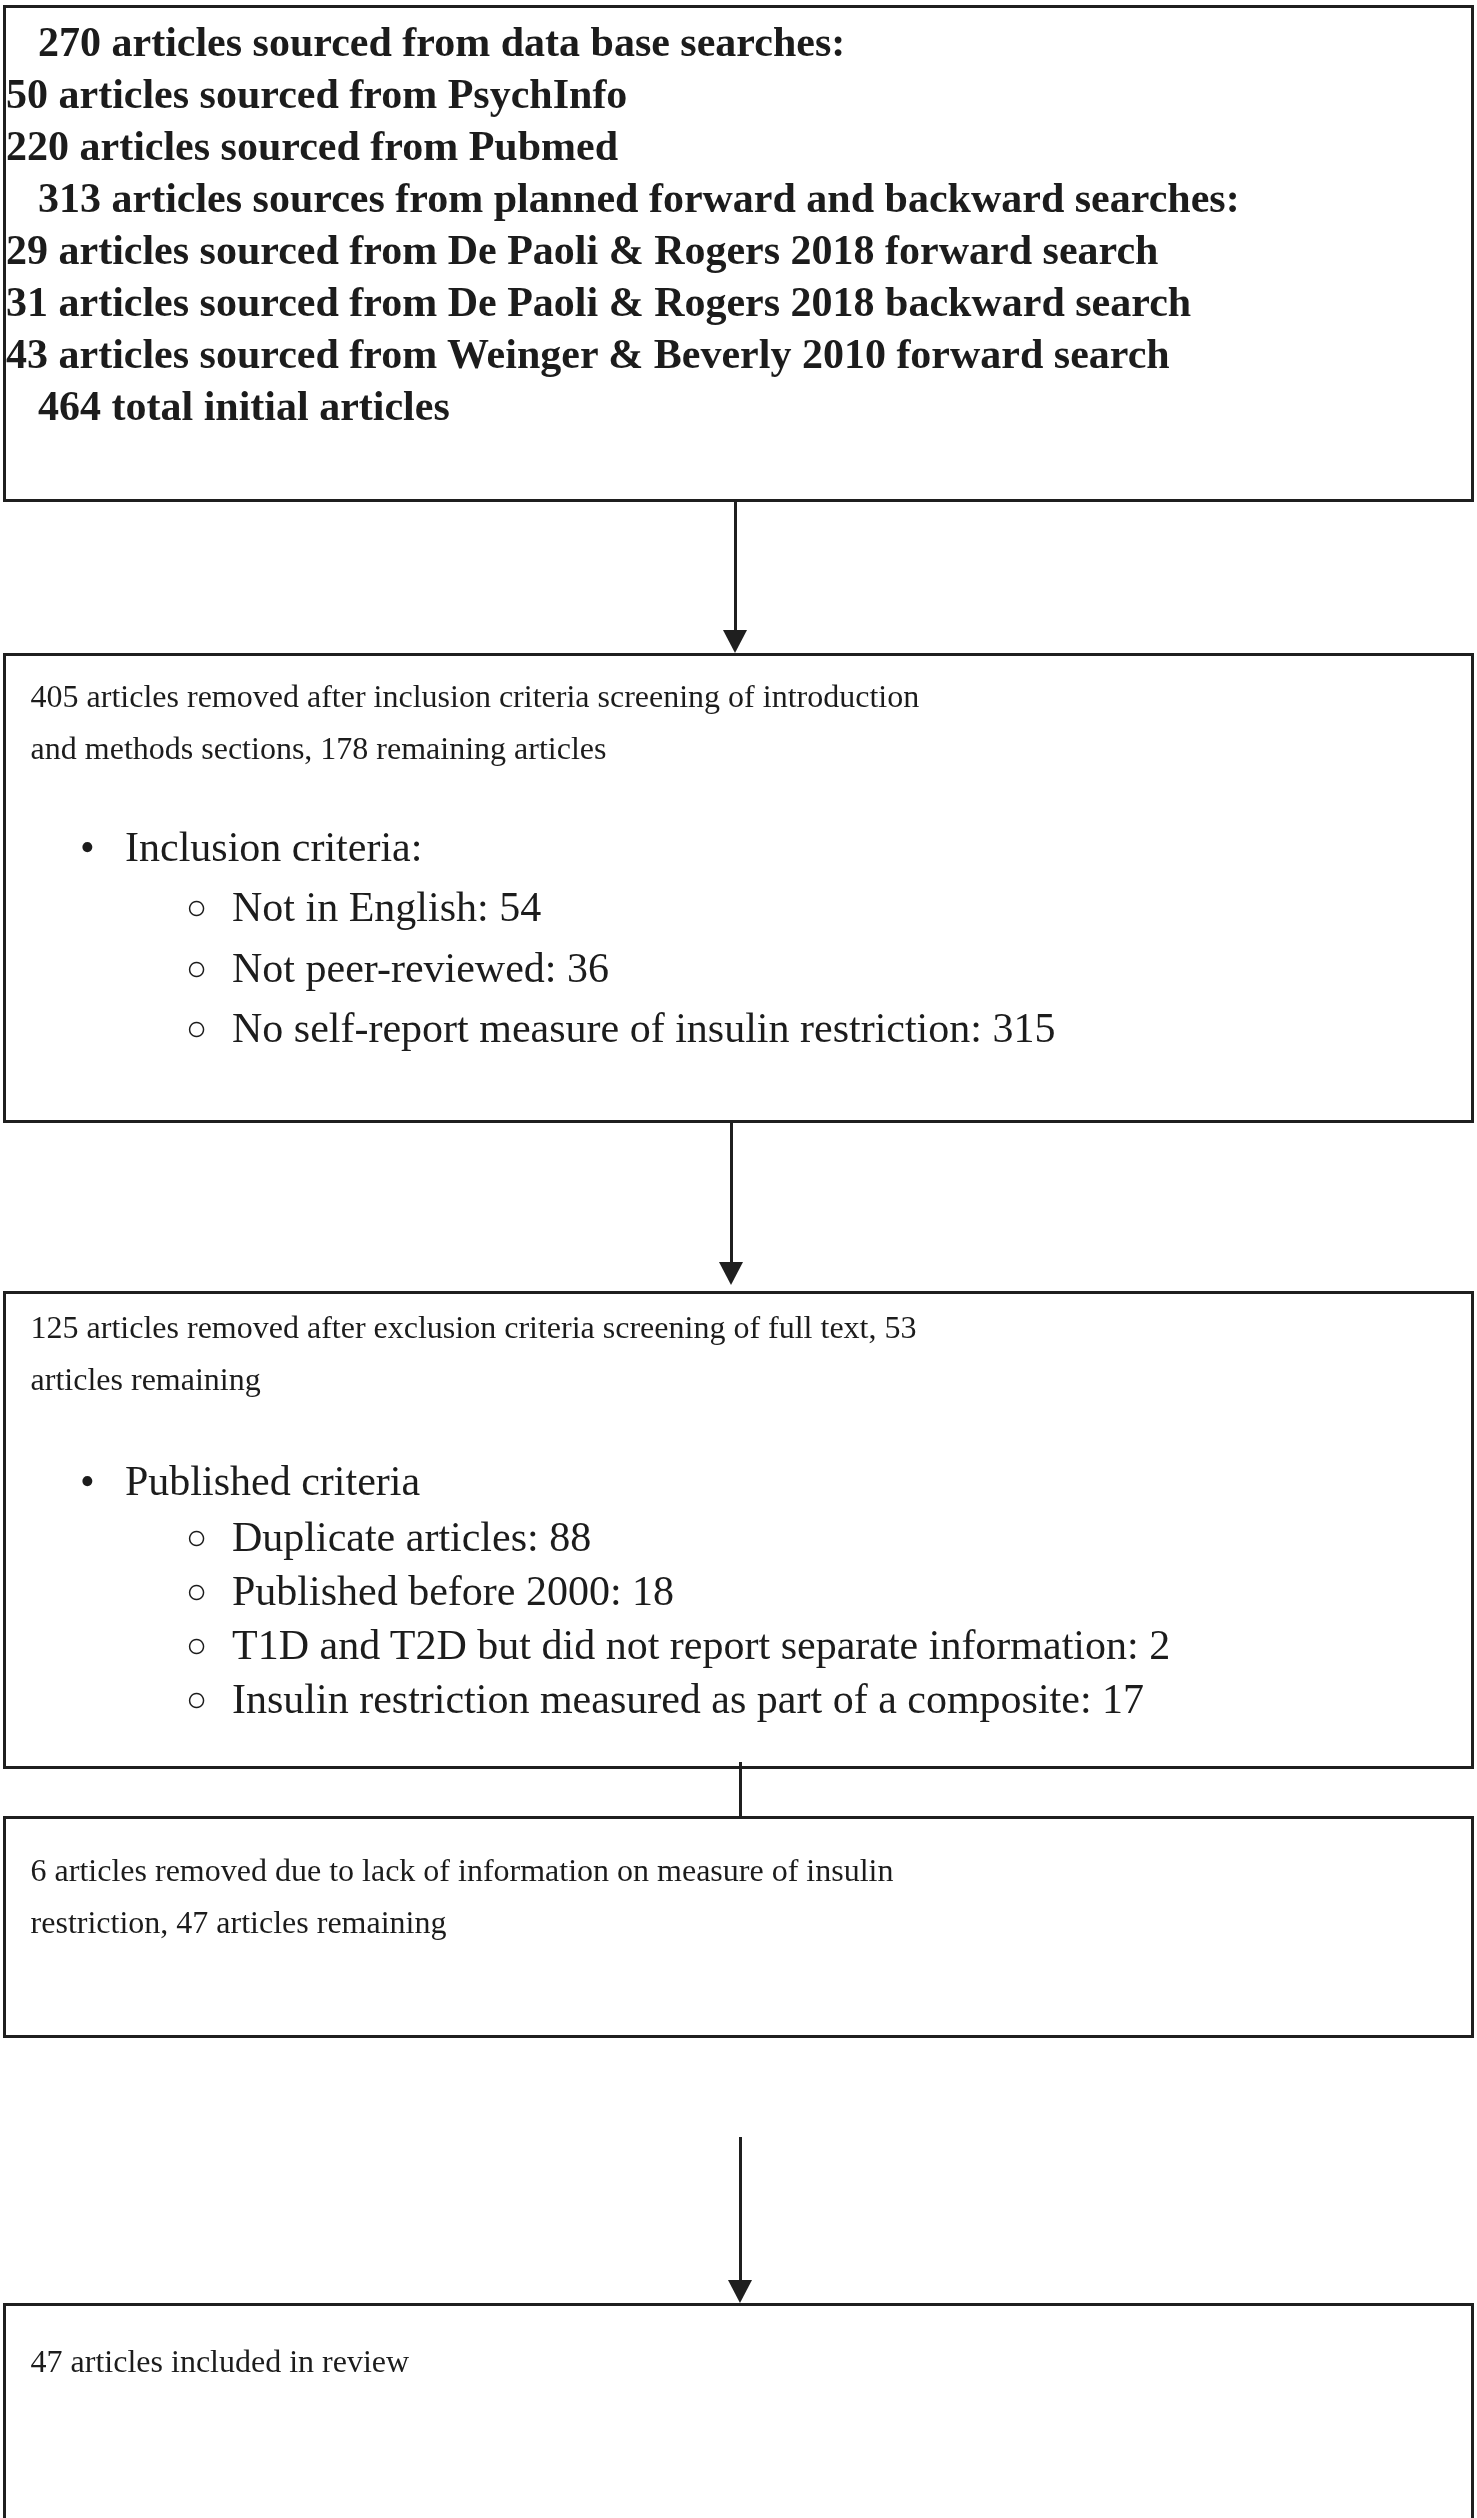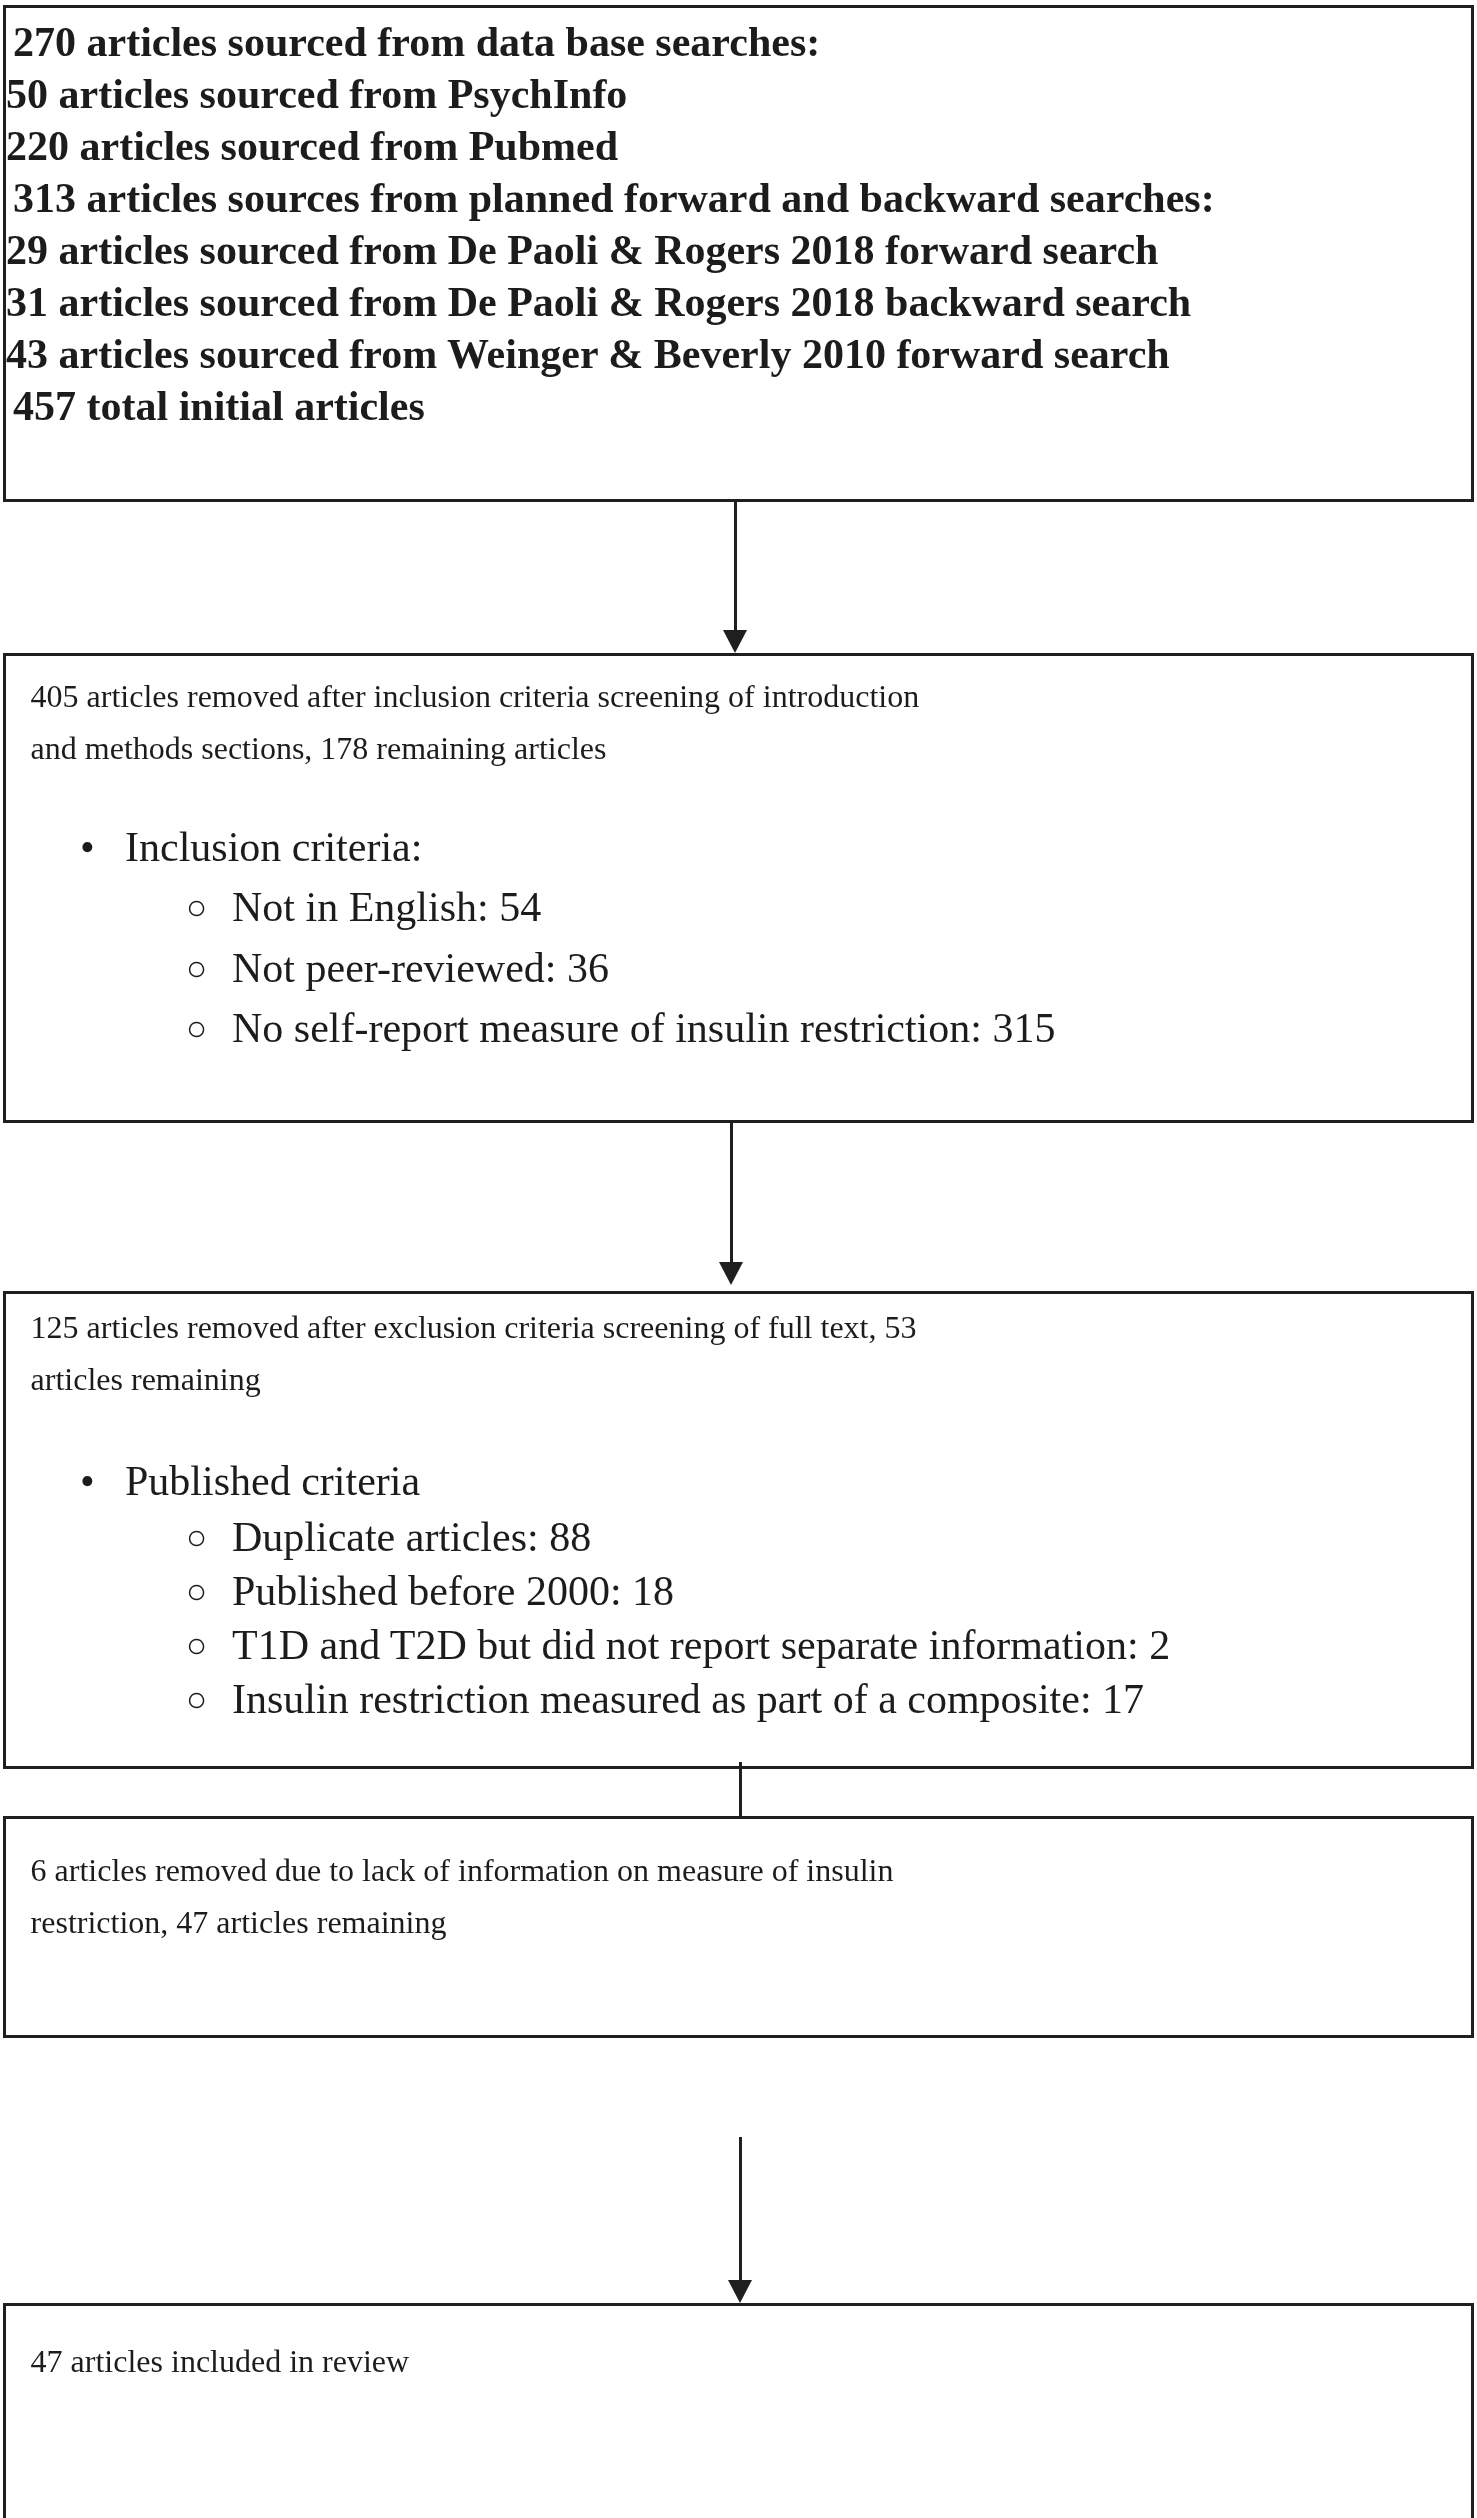--- a/index.html
+++ b/index.html
@@ -13,21 +13,21 @@
     border:3.9px solid #1f1f1f;background:#ffffff;
     box-sizing:border-box;
   }
   #box-sourcing{top:4.9px;height:497px;padding-top:7.9px;}
   #box-inclusion{top:653px;height:470px;padding-top:13.8px;}
   #box-exclusion{top:1291px;height:478px;padding-top:6.9px;}
   #box-measure{top:1816px;height:222px;padding-top:24.6px;}
   #box-included{top:2303px;height:244px;padding-top:29px;}
 
   .line{font-size:42px;line-height:52px;font-weight:bold;white-space:nowrap;}
-  .ind0{padding-left:7px;font-family:Liberation Serif, serif;}
+  .ind0{padding-left:32px;font-family:Liberation Serif, serif;}
   .ind1{}
   .hline{font-size:32px;line-height:52px;font-weight:normal;padding-left:24.6px;white-space:nowrap;}
 
   .li{position:relative;font-size:42px;line-height:52px;font-weight:normal;white-space:nowrap;}
   .li1{padding-left:119px;}
   .li1 .bullet{position:absolute;left:74px;top:0;line-height:52px;font-size:42px;}
   .li2{padding-left:226px;}
   .li2 .bullet{position:absolute;left:180px;top:1px;line-height:52px;font-size:35px;}
 
   #box-inclusion .li1{margin-top:47px;}
@@ -52,21 +52,21 @@
 <body>
 
 <div class="box" id="box-sourcing">
   <div class="line ind0">270 articles sourced from data base searches:</div>
   <div class="line ind1">50 articles sourced from PsychInfo</div>
   <div class="line ind1">220 articles sourced from Pubmed</div>
   <div class="line ind0">313 articles sources from planned forward and backward searches:</div>
   <div class="line ind1">29 articles sourced from De Paoli &amp; Rogers 2018 forward search</div>
   <div class="line ind1">31 articles sourced from De Paoli &amp; Rogers 2018 backward search</div>
   <div class="line ind1">43 articles sourced from Weinger &amp; Beverly 2010 forward search</div>
-  <div class="line ind0">457 total initial articles</div>
+  <div class="line ind0">464 total initial articles</div>
 </div>
 
 <div class="arrow" id="arrow-1">
   <div class="stem"></div>
   <div class="head"></div>
 </div>
 
 <div class="box" id="box-inclusion">
   <div class="hline">405 articles removed after inclusion criteria screening of introduction</div>
   <div class="hline">and methods sections, 178 remaining articles</div>

